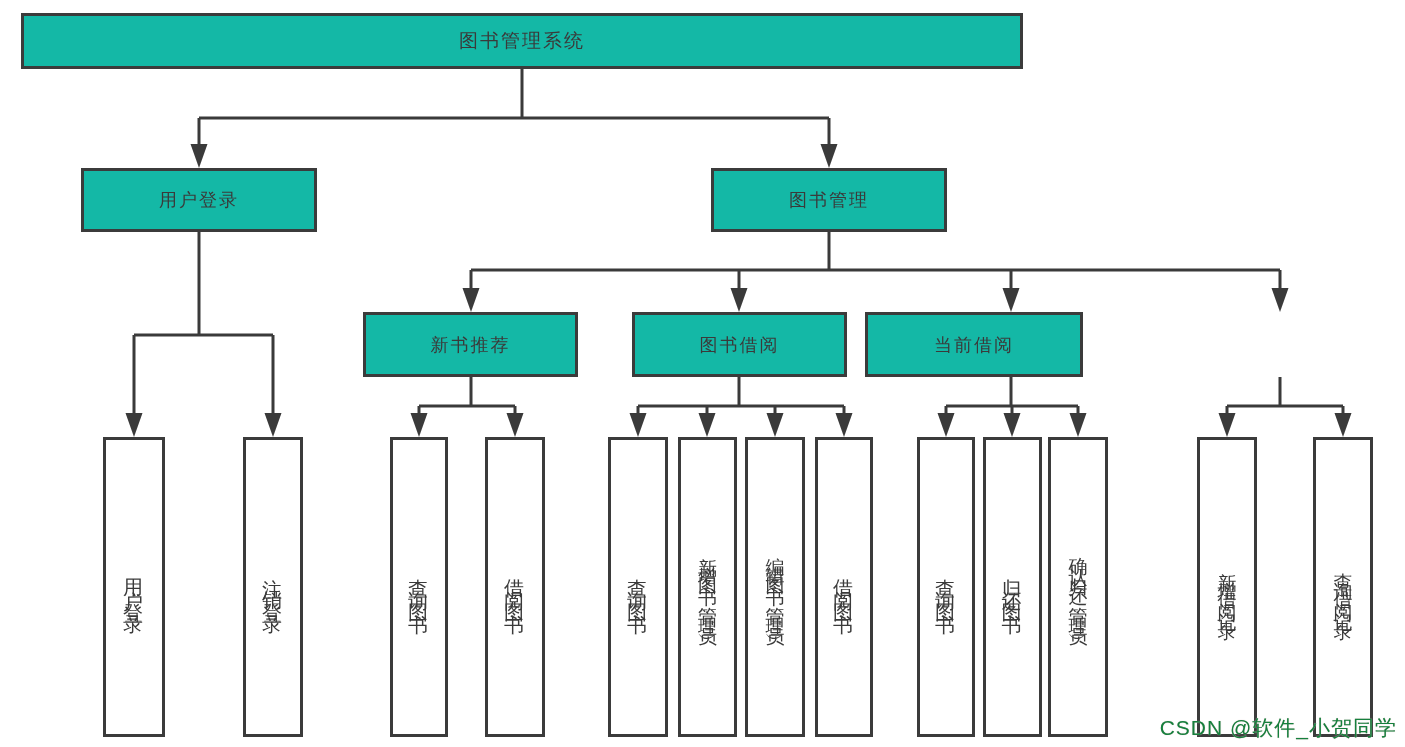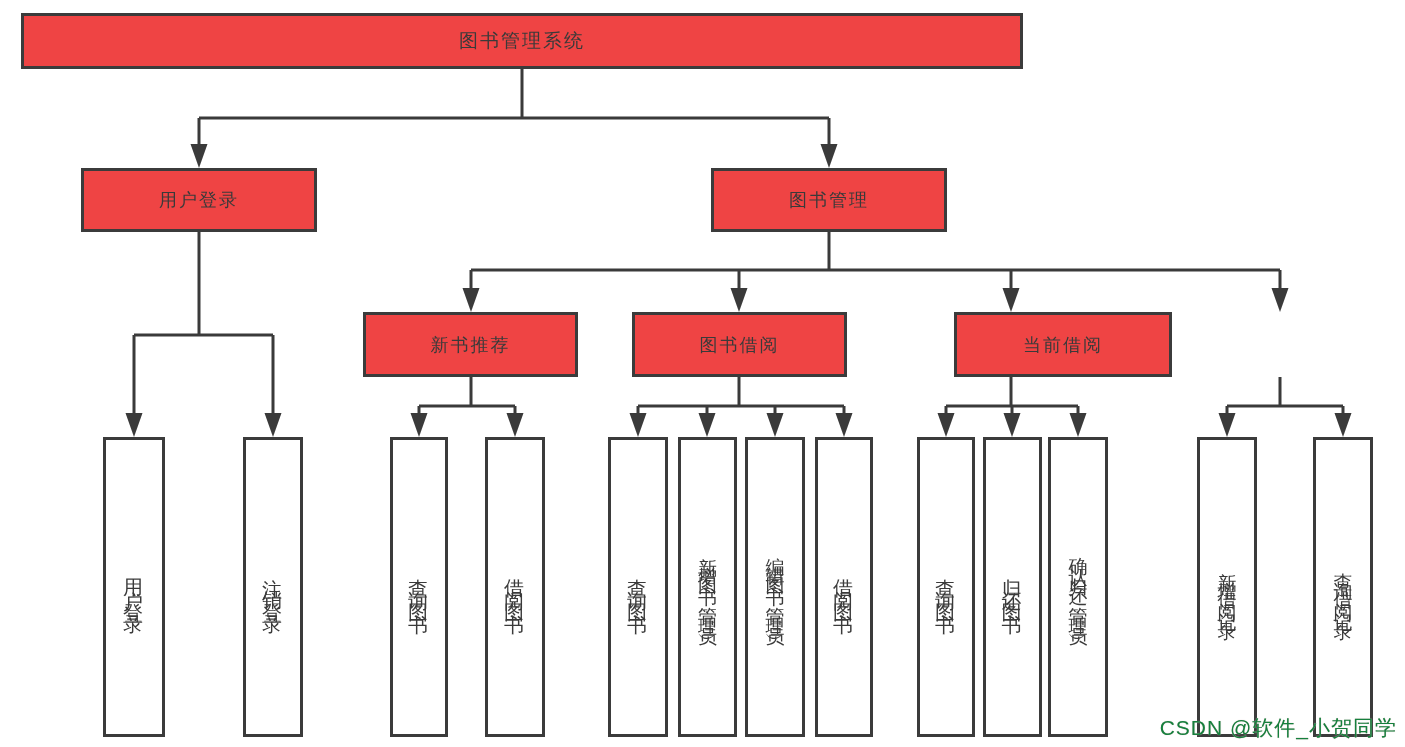--- a/index.html
+++ b/index.html
@@ -3,21 +3,21 @@
 <meta charset="utf-8">
 <style>
   html,body { margin:0; padding:0; background:#ffffff; }
   #stage {
     position:relative; width:1405px; height:747px; background:#ffffff;
     font-family:"Liberation Sans", sans-serif; color:#333333; overflow:hidden;
   }
   #connectors { position:absolute; left:0; top:0; width:1405px; height:747px; }
   .hnode {
     position:absolute; box-sizing:border-box;
-    border:3px solid #3b3b3b; background:#ef4444;
+    border:3px solid #3b3b3b; background:#14b8a6;
     display:flex; align-items:center; justify-content:center;
     font-size:18px; letter-spacing:2px; color:#3a3a3a; z-index:2;
   }
   .root-node { font-size:19px; }
   .vnode {
     position:absolute; box-sizing:border-box;
     border:3px solid #3b3b3b; background:#ffffff;
     display:flex; align-items:center; justify-content:center;
     writing-mode:vertical-rl; text-orientation:mixed;
     font-size:20px; letter-spacing:12px; color:#3a3a3a; z-index:2;
@@ -79,21 +79,21 @@
     </g>
   </svg>
 
   <div class="hnode root-node" style="left:21px; top:13px; width:1002px; height:56px;">图书管理系统</div>
 
   <div class="hnode" style="left:81px; top:168px; width:236px; height:64px;">用户登录</div>
   <div class="hnode" style="left:711px; top:168px; width:236px; height:64px;">图书管理</div>
 
   <div class="hnode" style="left:632px; top:312px; width:215px; height:65px;">图书借阅</div>
   <div class="hnode" style="left:363px; top:312px; width:215px; height:65px;">新书推荐</div>
-  <div class="hnode" style="left:954px; top:312px; width:218px; height:65px;">当前借阅</div>
+  <div class="hnode" style="left:865px; top:312px; width:218px; height:65px;">当前借阅</div>
 
   <div class="vnode" style="left:103px; top:437px; width:62px; height:300px;">用户登录</div>
   <div class="vnode" style="left:243px; top:437px; width:60px; height:300px;">注销登录</div>
 
   <div class="vnode" style="left:390px; top:437px; width:58px; height:300px;">查询图书</div>
   <div class="vnode" style="left:485px; top:437px; width:60px; height:300px;">借阅图书</div>
 
   <div class="vnode" style="left:608px; top:437px; width:60px; height:300px;">查询图书</div>
   <div class="vnode long" style="left:678px; top:437px; width:59px; height:300px;">新增图书（管理员）</div>
   <div class="vnode long" style="left:745px; top:437px; width:60px; height:300px;">编辑图书（管理员）</div>

